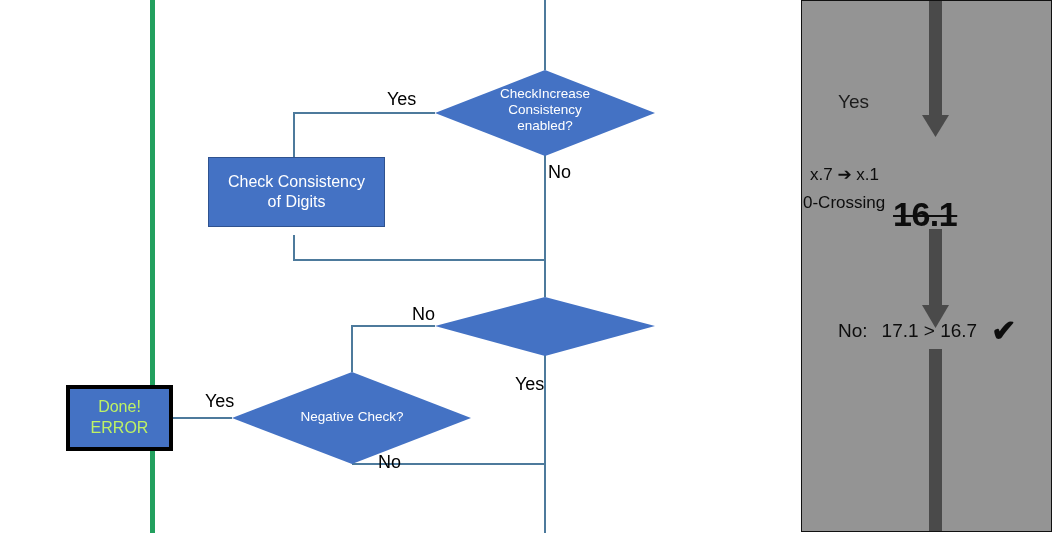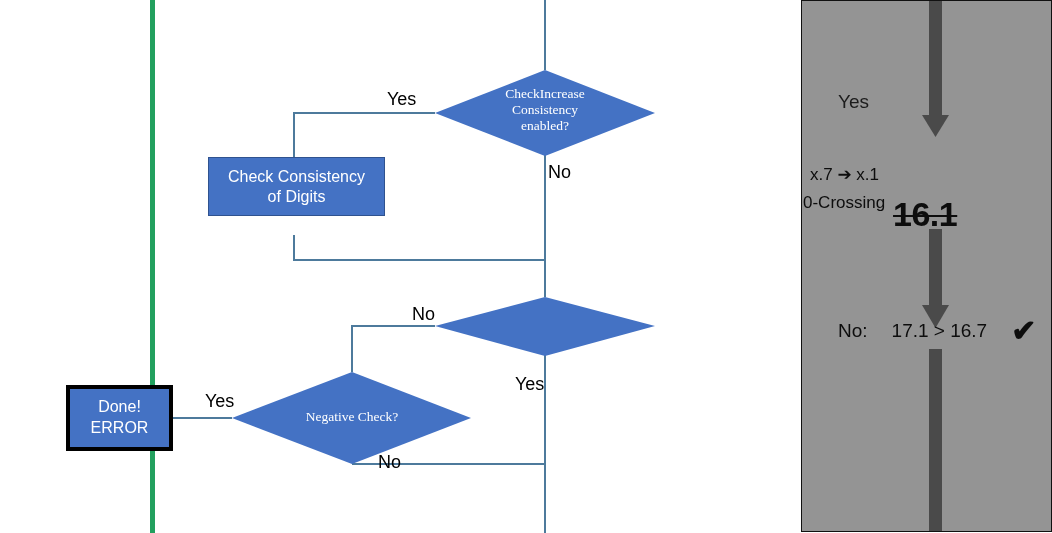--- a/index.html
+++ b/index.html
@@ -18,38 +18,38 @@
   .node-label{
     position:absolute;
     color:#ffffff;
     text-align:center;
     line-height:1.18;
     pointer-events:none;
     white-space:pre-line;
   }
 
   
-  .diamond-text{font-size:13.5px;font-family:Liberation Serif, serif;}
+  .diamond-text{font-size:13.5px;}
   
   .proc-box{
     position:absolute;
     background:#4472C4;
     border:1px solid #2F528F;
     box-sizing:border-box;
     display:flex;align-items:center;justify-content:center;
     color:#fff;font-size:16px;text-align:center;line-height:1.25;
     white-space:pre-line;
   }
   .term-box{
     position:absolute;
     background:#4472C4;
     border:4px solid #000000;
     box-sizing:border-box;
     display:flex;flex-direction:column;align-items:center;justify-content:center;
-    color:#ffffff;font-size:16px;text-align:center;line-height:1.3;
+    color:#bef264;font-size:16px;text-align:center;line-height:1.3;
   }
   .edge-label{
     position:absolute;
     color:#000;
     font-size:18px;
     font-family:"Liberation Sans", sans-serif;
     white-space:nowrap;
   }
 
   
@@ -104,21 +104,21 @@
     <polygon points="352,372 471,418 352,464 232,418" fill="#4472C4"></polygon>
   </svg>
 
   <div class="node-label diamond-text" style="left:455px;top:86px;width:180px;">CheckIncrease
 Consistency
 enabled?</div>
 
 
   <div class="node-label diamond-text" style="left:262px;top:409px;width:180px;">Negative Check?</div>
 
-  <div class="proc-box" style="left:208px;top:157px;width:177px;height:59px;">Check Consistency
+  <div class="proc-box" style="left:208px;top:157px;width:177px;height:70px;">Check Consistency
 of Digits</div>
 
   <div class="term-box" style="left:66px;top:385px;width:107px;height:66px;">
     <span>Done!</span>
     <span>ERROR</span>
   </div>
 
   <div class="edge-label" style="left:387px;top:89px;">Yes</div>
 
   <div class="edge-label" style="left:548px;top:162px;">No</div>
@@ -148,20 +148,20 @@
 
     <div class="calc-row" style="left:8px;top:163px;display:flex;align-items:flex-start;gap:14px;">
       <span class="calc-small">x.7 ➔ x.1</span>
       <span class="calc-big struck">16.1</span>
     </div>
 
     <div class="calc-row" style="left:1px;top:192px;display:flex;align-items:flex-end;gap:10px;">
       <span class="calc-small">0-Crossing</span>
     </div>
 
-    <div class="cmp-row" style="left:36px;top:315px;display:flex;align-items:center;gap:24px;">
+    <div class="cmp-row" style="left:36px;top:315px;display:flex;align-items:center;gap:14px;">
       <span>No:</span>
       <span>17.1 &gt; 16.7</span>
       <span class="check">✔</span>
     </div>
   </div>
 
 </div>
 
 </body></html>

